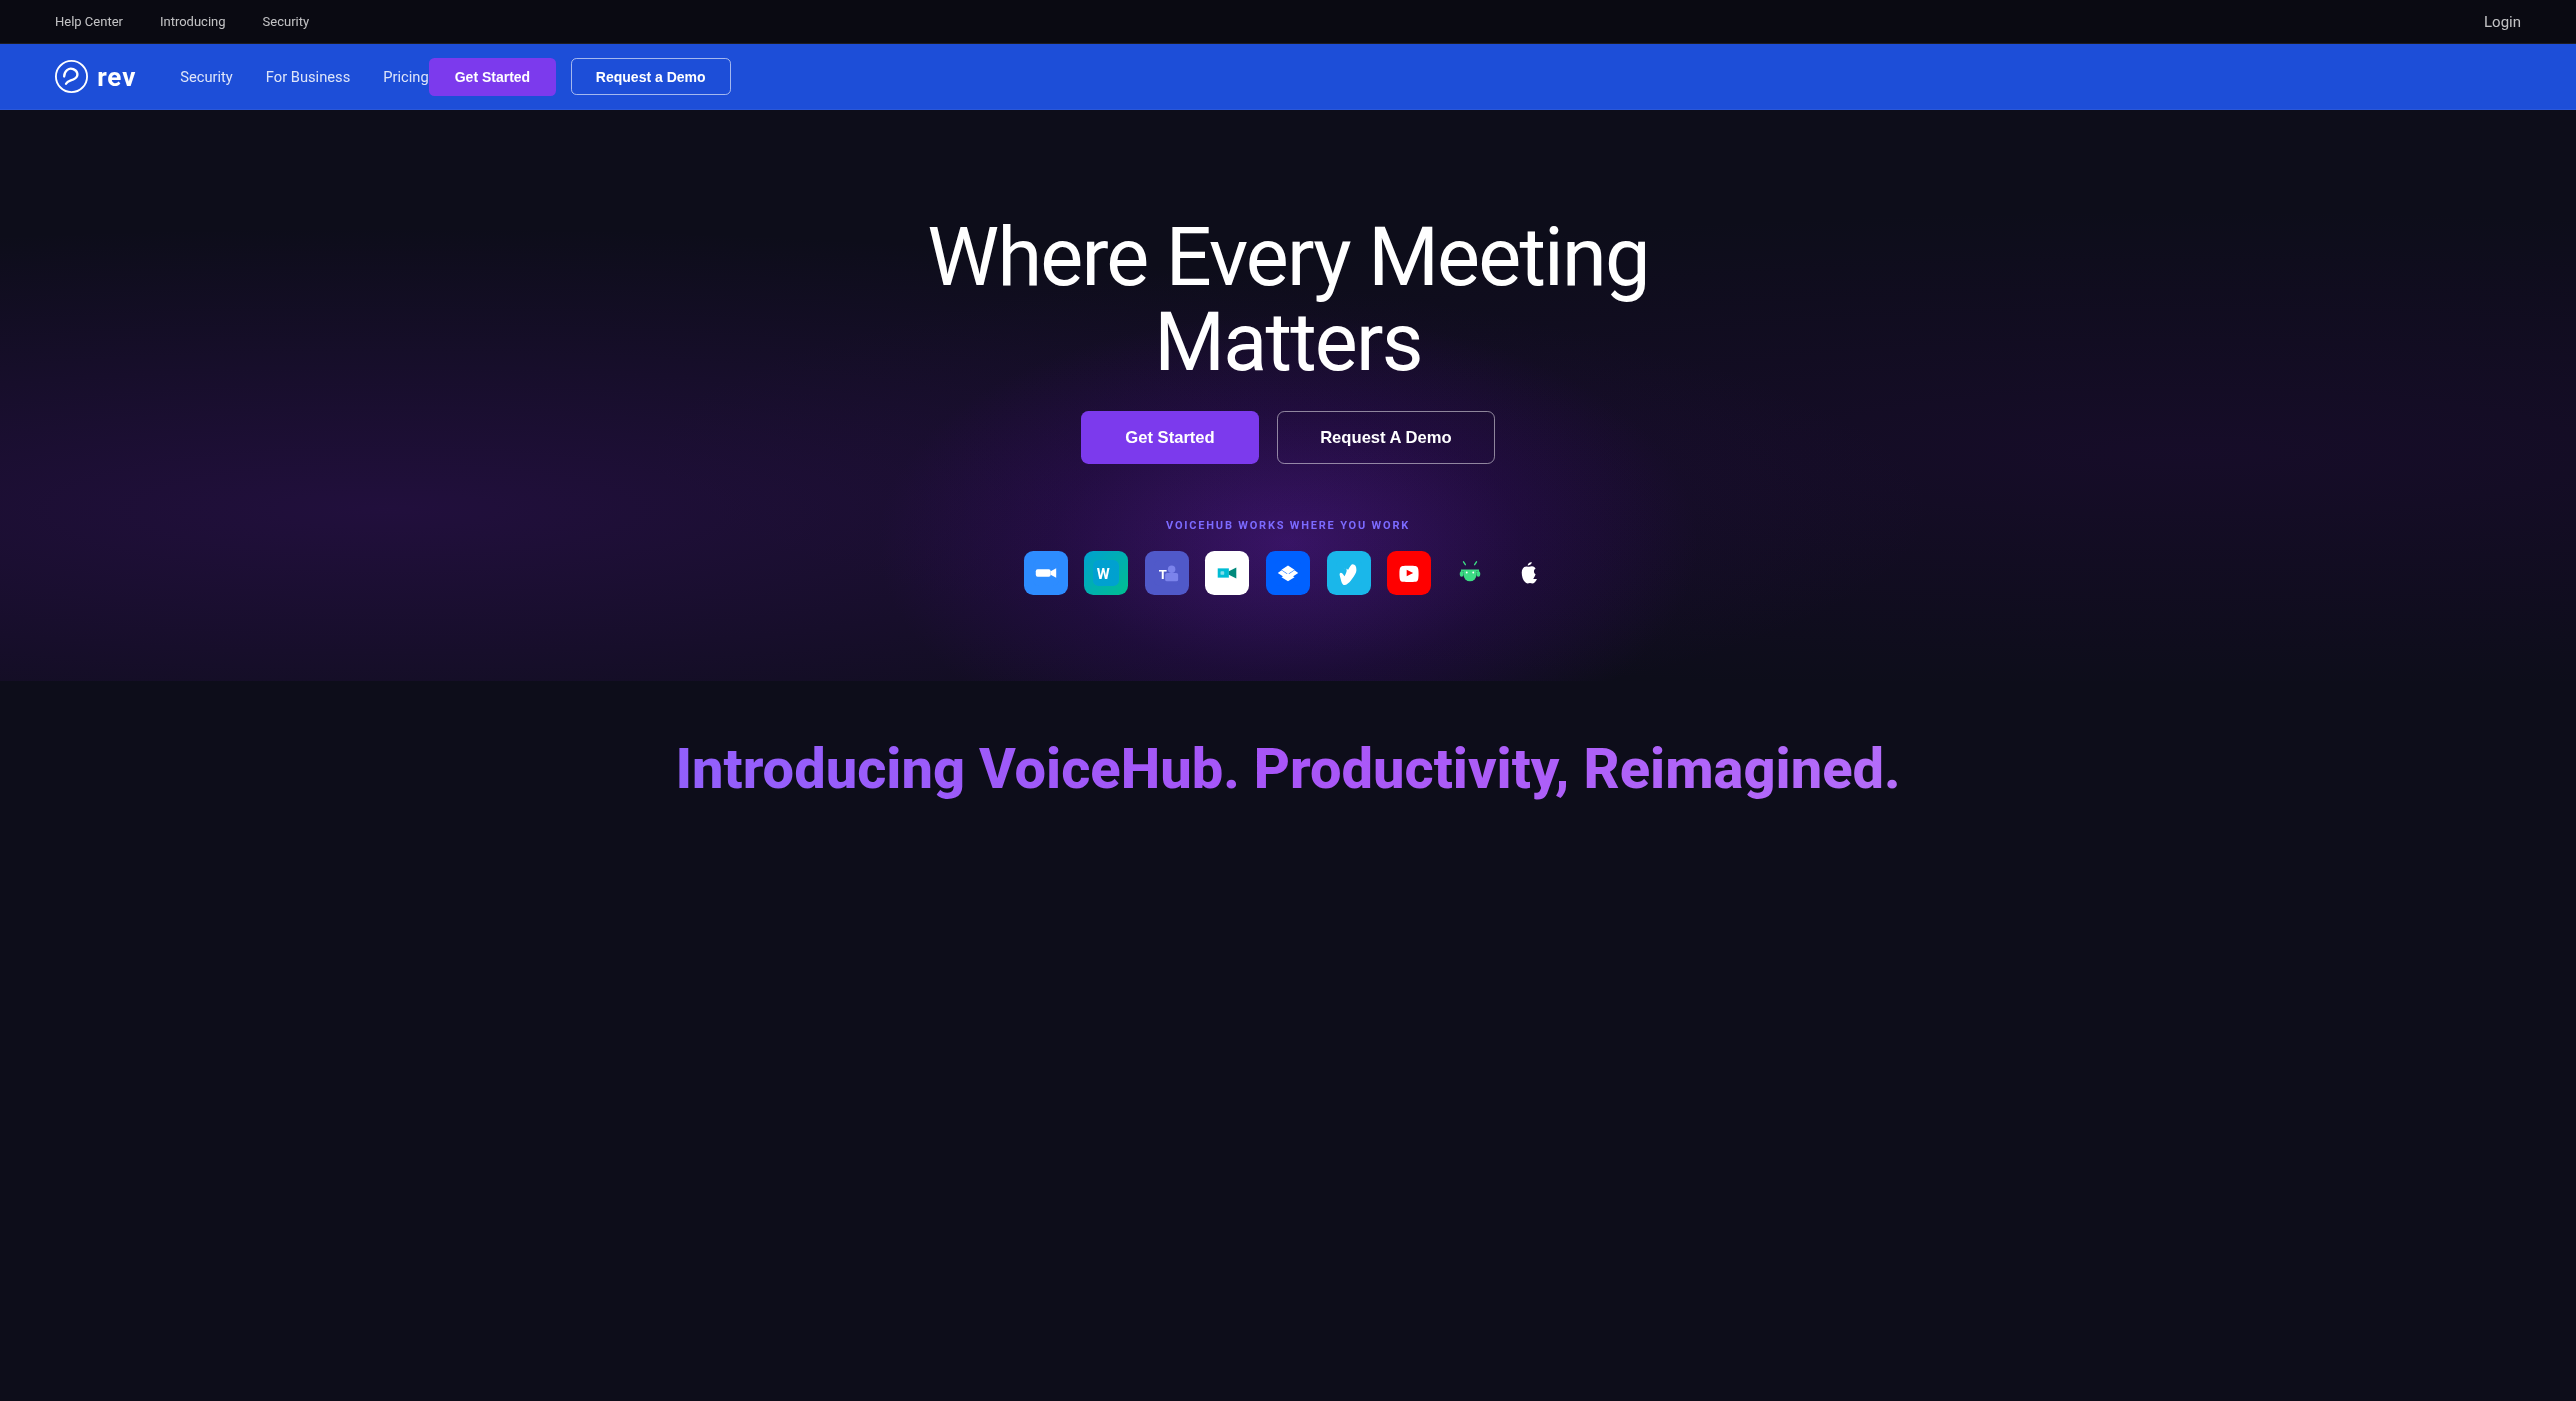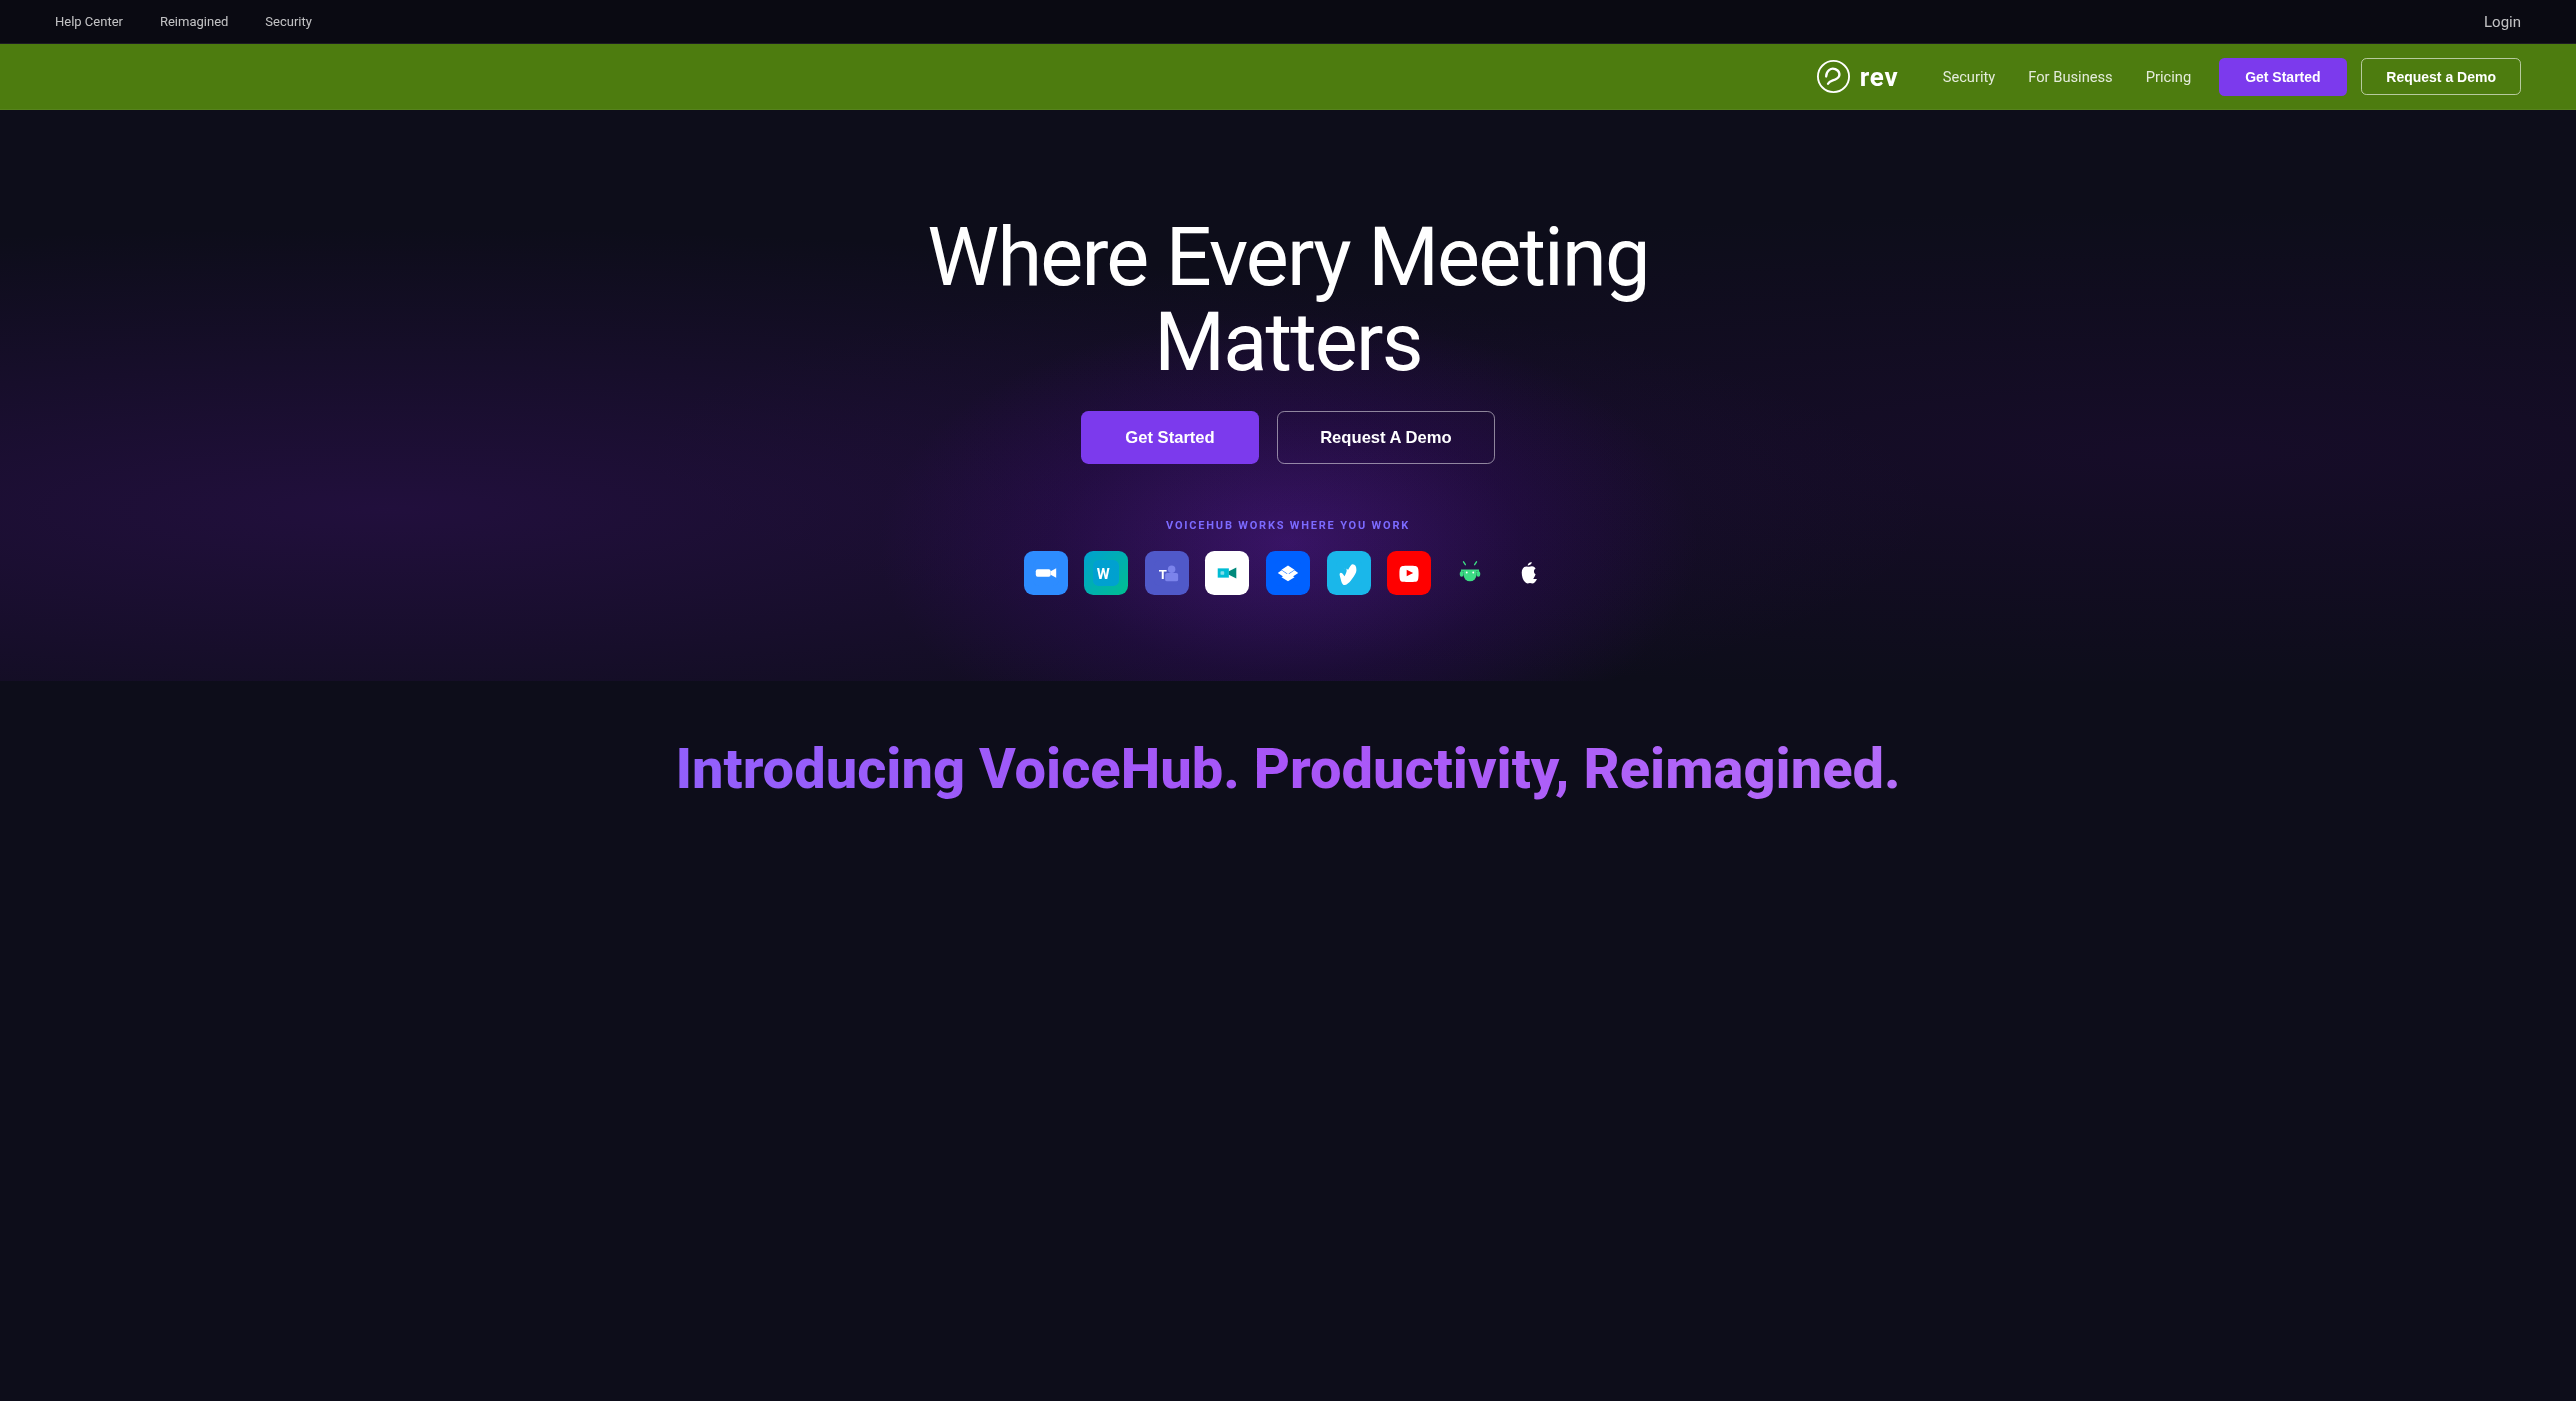--- a/index.html
+++ b/index.html
@@ -40,28 +40,27 @@
     }
 
     .top-bar-right .login-link {
       color: rgba(255,255,255,0.75);
       font-size: 15px;
       cursor: pointer;
     }
 
     
     .main-nav {
-      background: #4d7c0f;
+      background: #1d4ed8;
       border-bottom: 0.9px solid rgba(255,255,255,0.06);
       padding: 0 55px;
       height: 66px;
       display: flex;
       align-items: center;
-      justify-content: flex-end;
-      gap: 28px;
+      justify-content: flex-start;
     }
 
     .nav-left {
       display: flex;
       align-items: center;
       gap: 44px;
     }
 
     .logo {
       display: flex;
@@ -273,21 +272,21 @@
       -webkit-text-fill-color: transparent;
       background-clip: text;
     }
   </style>
 </head>
 <body>
 
 <div class="top-bar">
   <div class="top-bar-left">
     <a class="top-bar-link">Help Center</a>
-    <a class="top-bar-link">Reimagined</a>
+    <a class="top-bar-link">Introducing</a>
     <a class="top-bar-link">Security</a>
   </div>
   <div class="top-bar-right">
     <a class="login-link top-bar-link">Login</a>
   </div>
 </div>
 
 <nav class="main-nav">
   <div class="nav-left">
     <div class="logo">

